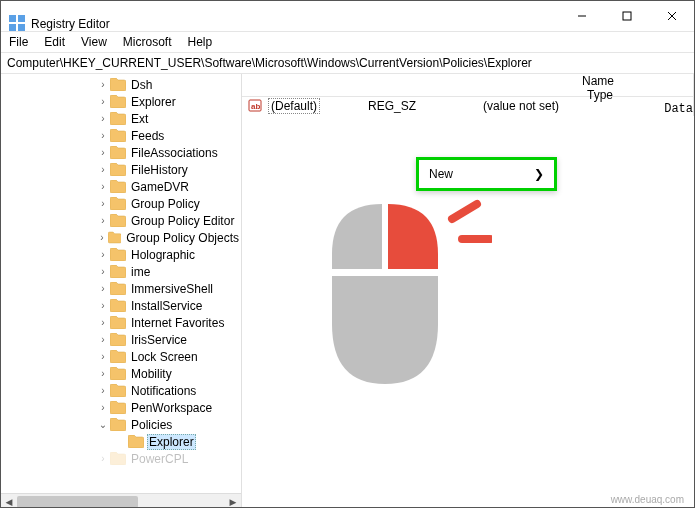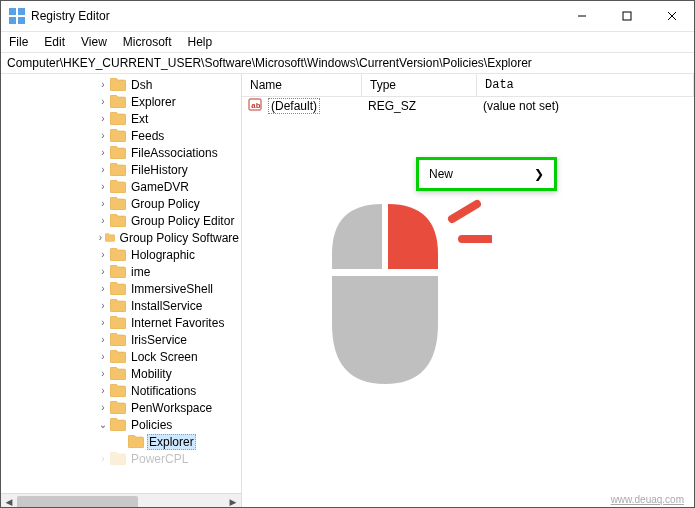--- a/index.html
+++ b/index.html
@@ -1,18 +1,18 @@
 <!DOCTYPE html>
 <html><head>
 <meta charset="utf-8">
 <style>
   html,body{margin:0;padding:0;font-family:"Segoe UI",Tahoma,sans-serif;font-size:12px;color:#000;background:#fff;}
   .window{width:695px;height:508px;border:1px solid #555;box-sizing:border-box;position:relative;background:#fff;overflow:hidden;}
   
-  .titlebar{height:30px;display:flex;align-items:center;border-bottom:1px solid #e5e5e5;}
+  .titlebar{height:30px;display:flex;align-items:flex-end;border-bottom:1px solid #e5e5e5;}
   .titlebar .app-icon{width:16px;height:16px;margin:0 6px 0 8px;}
   .titlebar .title{font-size:12px;}
   .win-controls{margin-left:auto;display:flex;}
   .win-btn{width:45px;height:30px;display:flex;align-items:center;justify-content:center;}
   .win-btn svg{stroke:#000;stroke-width:1;fill:none;}
   
   .menubar{height:20px;display:flex;align-items:center;padding-left:0;border-bottom:1px solid #e5e5e5;}
   .menubar span{padding:2px 8px;}
   
   .address{height:20px;display:flex;align-items:center;padding-left:6px;border-bottom:1px solid #e5e5e5;font-size:12px;white-space:nowrap;overflow:hidden;}
@@ -26,34 +26,34 @@
   .hscroll .thumb{position:absolute;left:0;top:1px;height:12px;width:58%;background:#c8c8c8;border-radius:2px;}
   
   .tree{padding-top:2px;}
   .tnode{display:flex;align-items:center;height:17px;white-space:nowrap;}
   .tw{display:inline-block;width:14px;text-align:center;color:#666;font-size:10px;line-height:17px;}
   .folder{width:16px;height:13px;display:inline-block;margin-right:3px;vertical-align:middle;}
   .tnode .lbl{padding:0 2px;}
   .tnode.sel .lbl{background:#cde8ff;border:1px dotted #7aa;padding:0 1px;}
   
   .list-pane{flex:1;position:relative;}
-  .list-header{height:22px;display:flex;align-items:flex-end;border-bottom:1px solid #e5e5e5;}
+  .list-header{height:22px;display:flex;align-items:flex-end;border-bottom:1px solid #e5e5e5;flex-direction:column;}
   .list-header div{padding-left:8px;border-right:1px solid #e5e5e5;height:100%;display:flex;align-items:center;box-sizing:border-box;}
   .col-name{width:120px;}
   .col-type{width:115px;}
   .col-data{flex:1;font-family:Liberation Mono, monospace;}
   .list-row{height:18px;display:flex;align-items:center;}
   .list-row .cell{padding-left:8px;box-sizing:border-box;}
-  .list-row .icon-cell{width:18px;padding-left:6px;font-family:Liberation Mono, monospace;}
+  .list-row .icon-cell{width:18px;padding-left:6px;}
   .list-row .sel-name{border:1px dotted #888;padding:0 2px;}
   
   .ctx{position:absolute;border:3px solid #00d000;background:#fff;box-shadow:0 2px 6px rgba(0,0,0,0.2);padding:6px 10px;display:flex;align-items:center;justify-content:space-between;width:115px;height:16px;margin-left:44px;}
   
   .mouse-illus{position:absolute;}
-  .watermark{position:absolute;right:10px;bottom:2px;font-size:10px;color:#aaa;text-decoration:underline;}
+  .watermark{position:absolute;right:10px;bottom:2px;font-size:10px;color:#aaa;}
 </style>
 </head>
 <body>
 
 <div class="window">
 
   <div class="titlebar">
     <span class="app-icon">
       <svg viewBox="0 0 16 16" width="16" height="16">
         <rect x="0" y="0" width="7" height="7" fill="#5aa0e6"></rect>
@@ -159,21 +159,21 @@
               <svg class="folder" viewBox="0 0 16 13">
                 <path d="M0 2 Q0 0 2 0 L6 0 L8 2 L14 2 Q16 2 16 4 L16 11 Q16 13 14 13 L2 13 Q0 13 0 11 Z" fill="#f5c36a" stroke="#d4a340" stroke-width="0.5"></path>
               </svg>
               <span class="lbl">Group Policy Editor</span>
             </div>
             <div class="tnode" style="padding-left: 95px;">
               <span class="tw">›</span>
               <svg class="folder" viewBox="0 0 16 13">
                 <path d="M0 2 Q0 0 2 0 L6 0 L8 2 L14 2 Q16 2 16 4 L16 11 Q16 13 14 13 L2 13 Q0 13 0 11 Z" fill="#f5c36a" stroke="#d4a340" stroke-width="0.5"></path>
               </svg>
-              <span class="lbl">Group Policy Software</span>
+              <span class="lbl">Group Policy Objects</span>
             </div>
             <div class="tnode" style="padding-left: 95px;">
               <span class="tw">›</span>
               <svg class="folder" viewBox="0 0 16 13">
                 <path d="M0 2 Q0 0 2 0 L6 0 L8 2 L14 2 Q16 2 16 4 L16 11 Q16 13 14 13 L2 13 Q0 13 0 11 Z" fill="#f5c36a" stroke="#d4a340" stroke-width="0.5"></path>
               </svg>
               <span class="lbl">Holographic</span>
             </div>
             <div class="tnode" style="padding-left: 95px;">
               <span class="tw">›</span>

